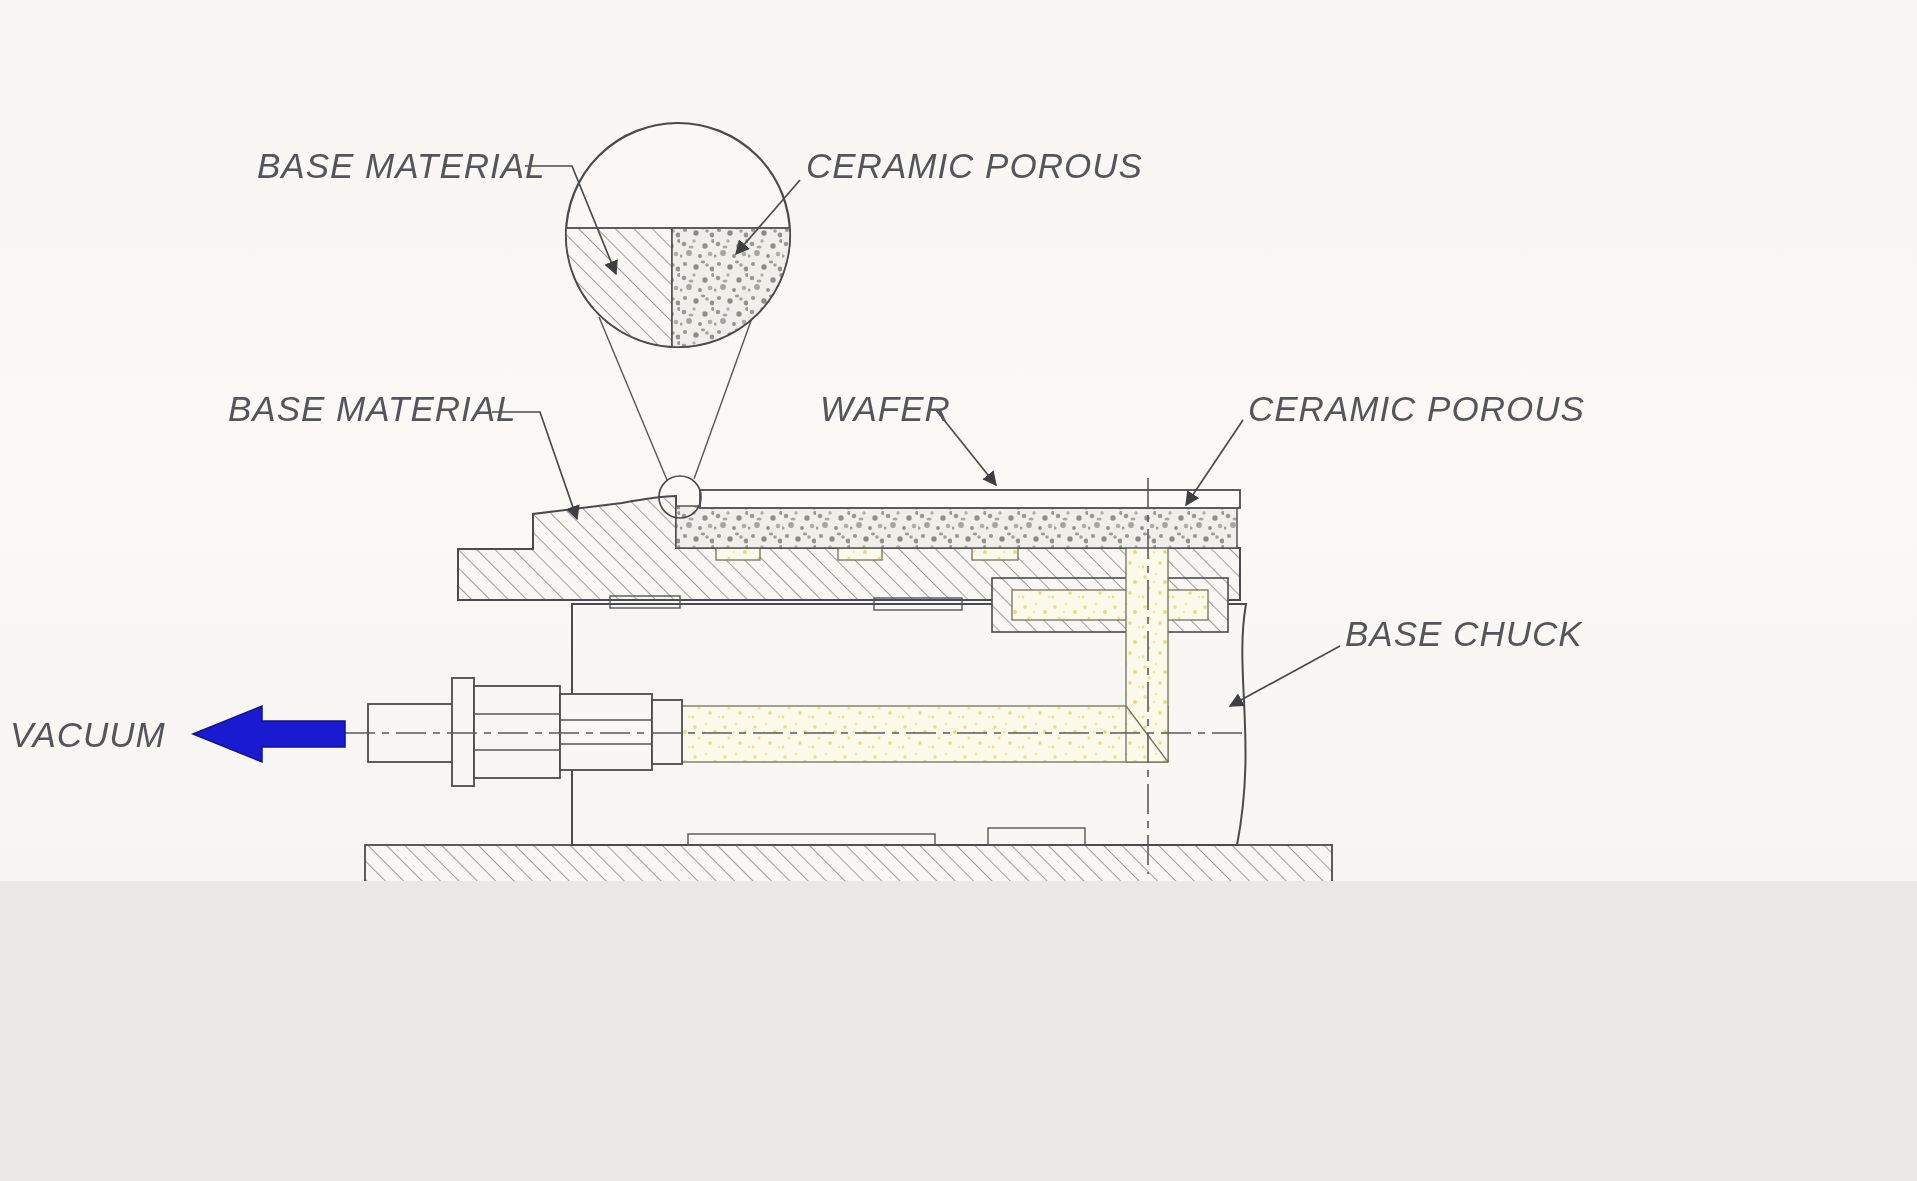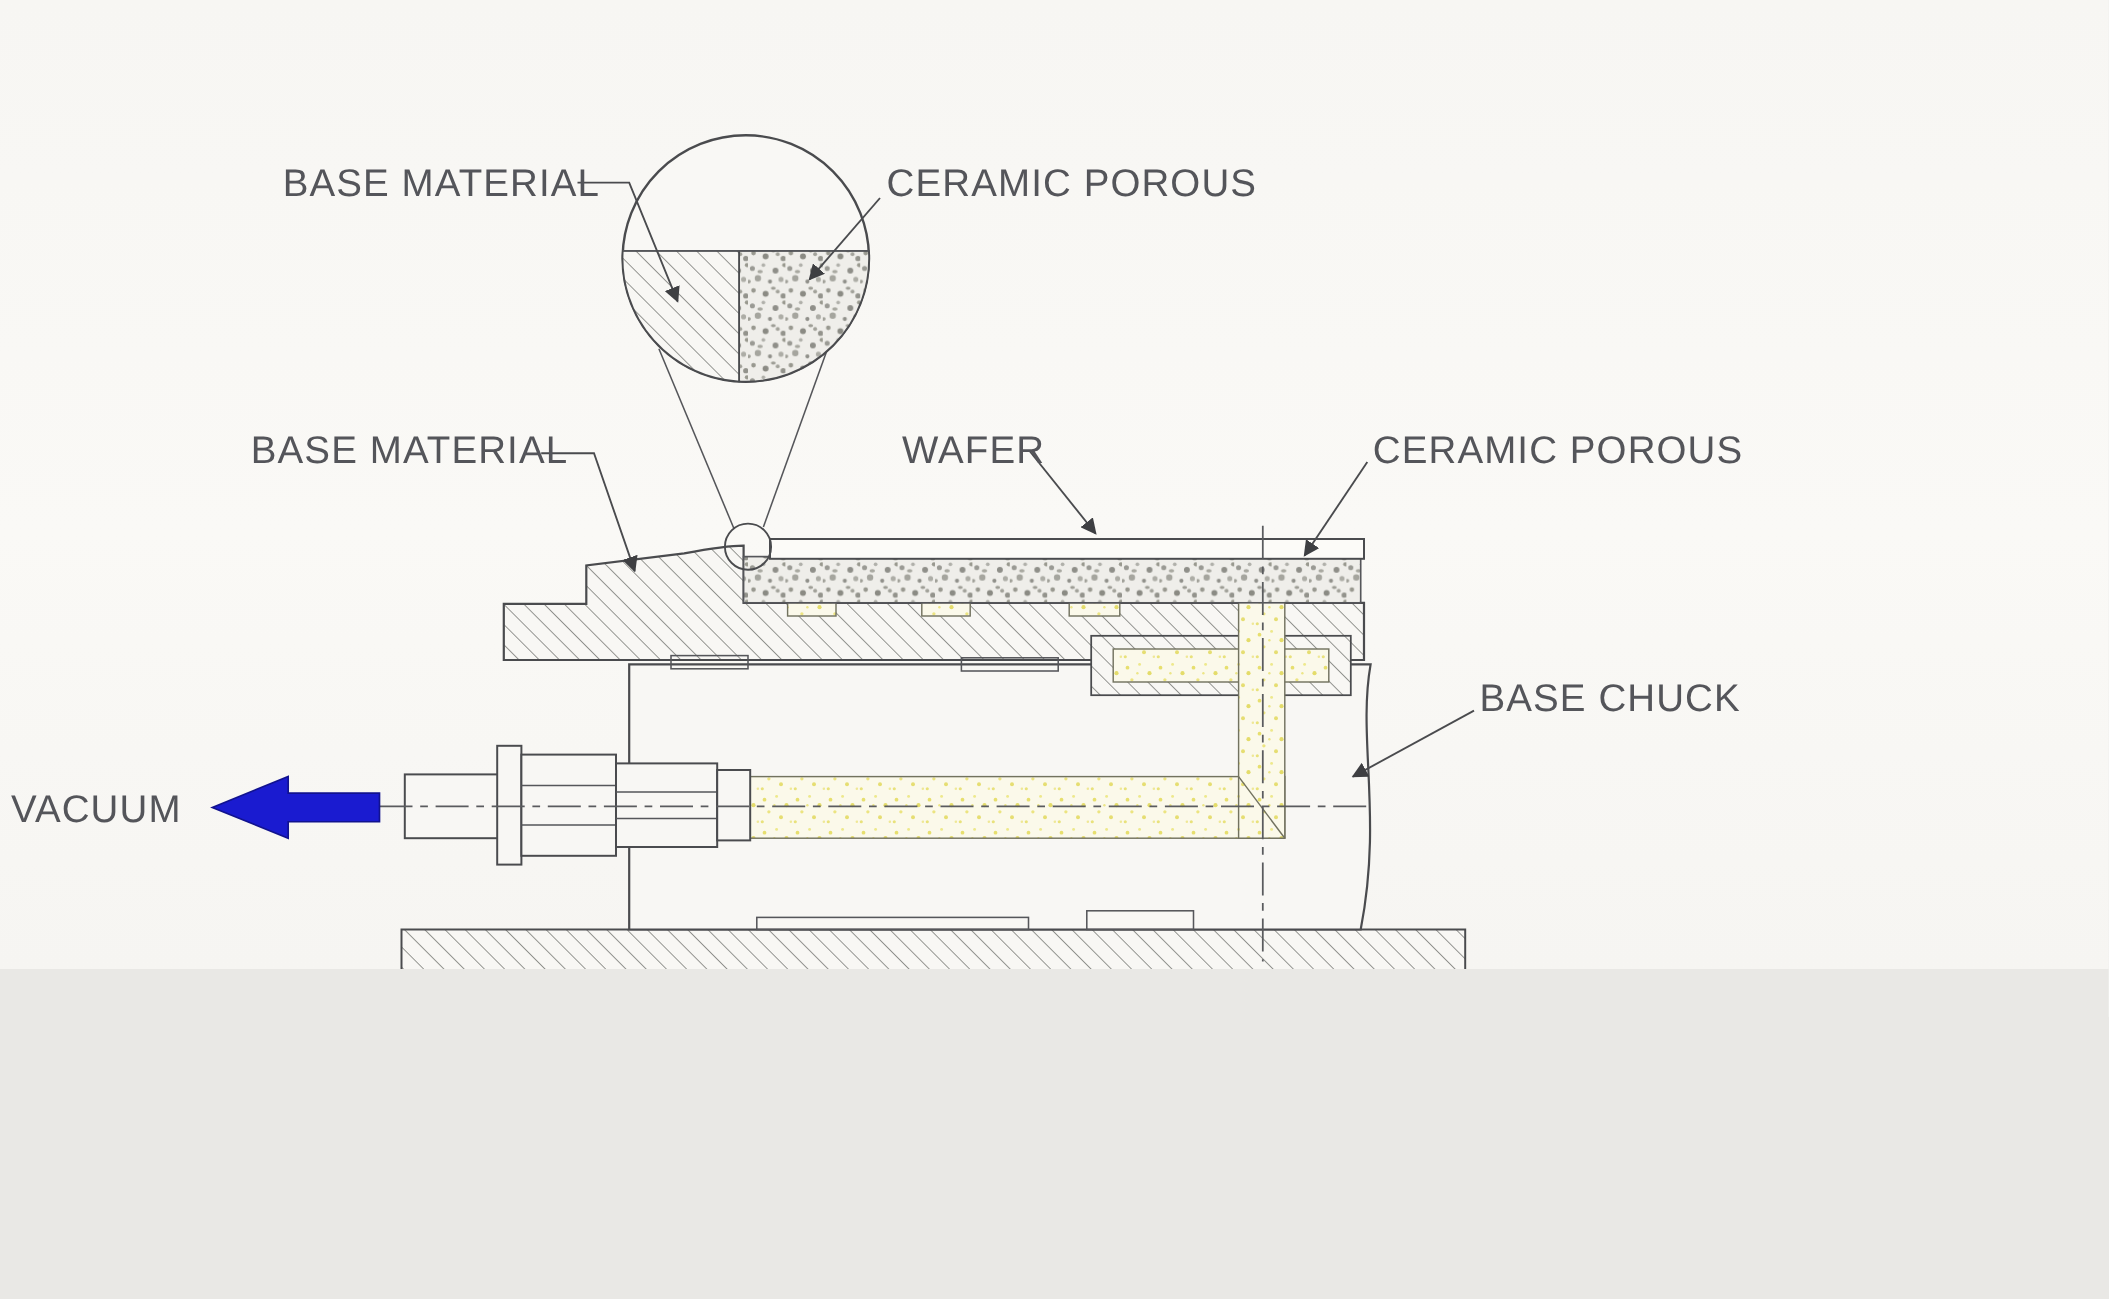--- a/index.html
+++ b/index.html
@@ -4,20 +4,21 @@
 <style>
   html,body{margin:0;padding:0;background:#e9e8e5;}
   .stage{
     position:relative;
     width:1917px;height:881px;
     margin:0 auto;
     background:#f8f7f4;
     background-image:linear-gradient(180deg,#f7f6f3 0%,#faf9f6 55%,#f6f5f2 100%);
     overflow:hidden;
     font-family:"Liberation Sans",sans-serif;
+    font-style:italic;
   }
   svg{display:block;}
   .lbl{
     font-family:"Liberation Sans",sans-serif;
     font-size:35px;
     font-weight:500;
     letter-spacing:1px;
     fill:#54555a;
   }
   .thin{stroke:#55565a;stroke-width:1.4;fill:none;}

